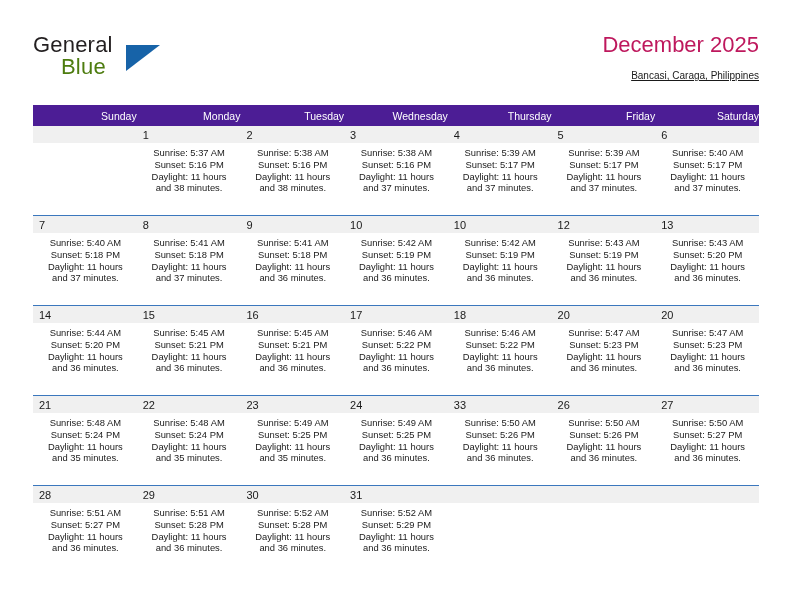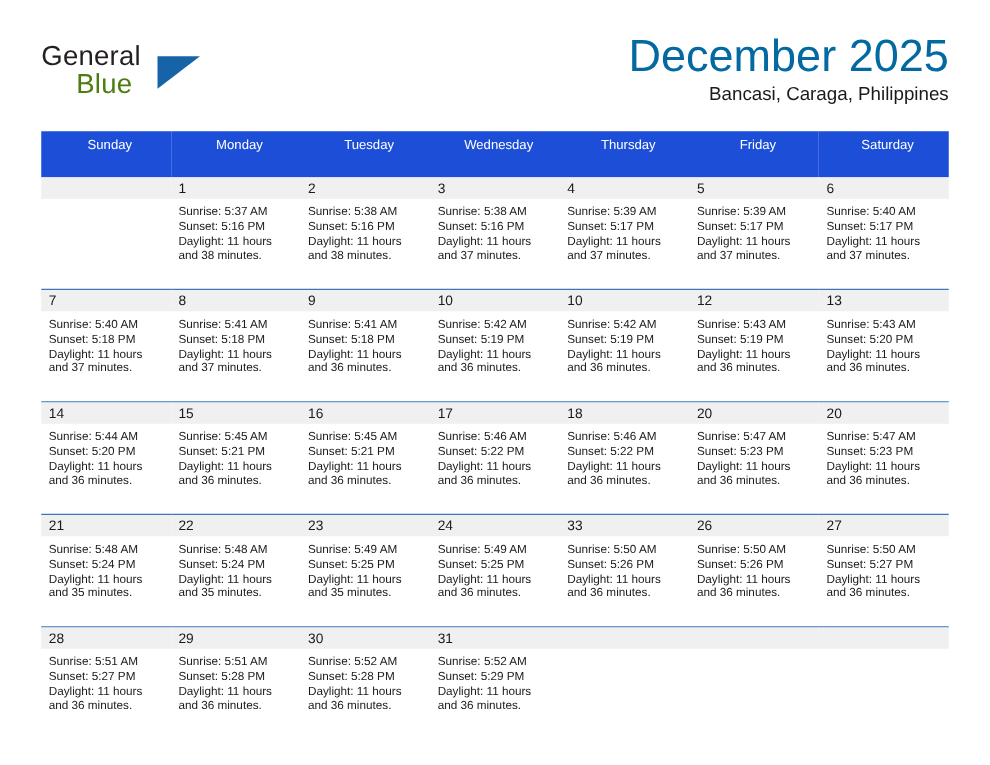--- a/index.html
+++ b/index.html
@@ -64,50 +64,51 @@
     border-bottom: 26px solid transparent;
   }
 
   .titles {
     position: absolute;
     right: 0;
     top: 0;
     text-align: right;
   }
   .cal-title {
-    font-size: 36px;
+    font-size: 22px;
     font-weight: normal;
-    color: #0369a1;
+    color: #be185d;
     line-height: 34px;
     white-space: nowrap;
   }
   .cal-subtitle {
-    font-size: 15px;
+    font-size: 10px;
     color: #1a1a1a;
     line-height: 20px;
     margin-top: 4px;
     white-space: nowrap;
+    text-decoration: underline;
   }
 
   
   .calendar {
     position: absolute;
     left: 33px;
     top: 105px;
     width: 726px;
     border-collapse: collapse;
     table-layout: fixed;
   }
   .calendar th {
-    background: #1d4ed8;
+    background: #4c1d95;
     color: #ffffff;
     font-size: 10.5px;
     font-weight: normal;
-    text-align: center;
-    padding: 4px 0 20px 6px;
+    text-align: right;
+    padding: 4px 0 4px 6px;
     height: 13px;
     border: none;
   }
   .calendar td {
     vertical-align: top;
     padding: 0;
     border: none;
     width: 103.7px;
     height: 89px;
     background: #ffffff;
@@ -133,20 +134,21 @@
     line-height: 16px;
   }
   .cell.empty .daynum-band {
     background: #f0f0f0;
   }
   .info {
     padding: 4px 5px 0 6px;
     font-size: 9.4px;
     line-height: 11.8px;
     color: #1a1a1a;
+    text-align: center;
   }
   .info div {
     white-space: nowrap;
   }
 </style>
 </head>
 <body>
 
 <div class="page">
 

